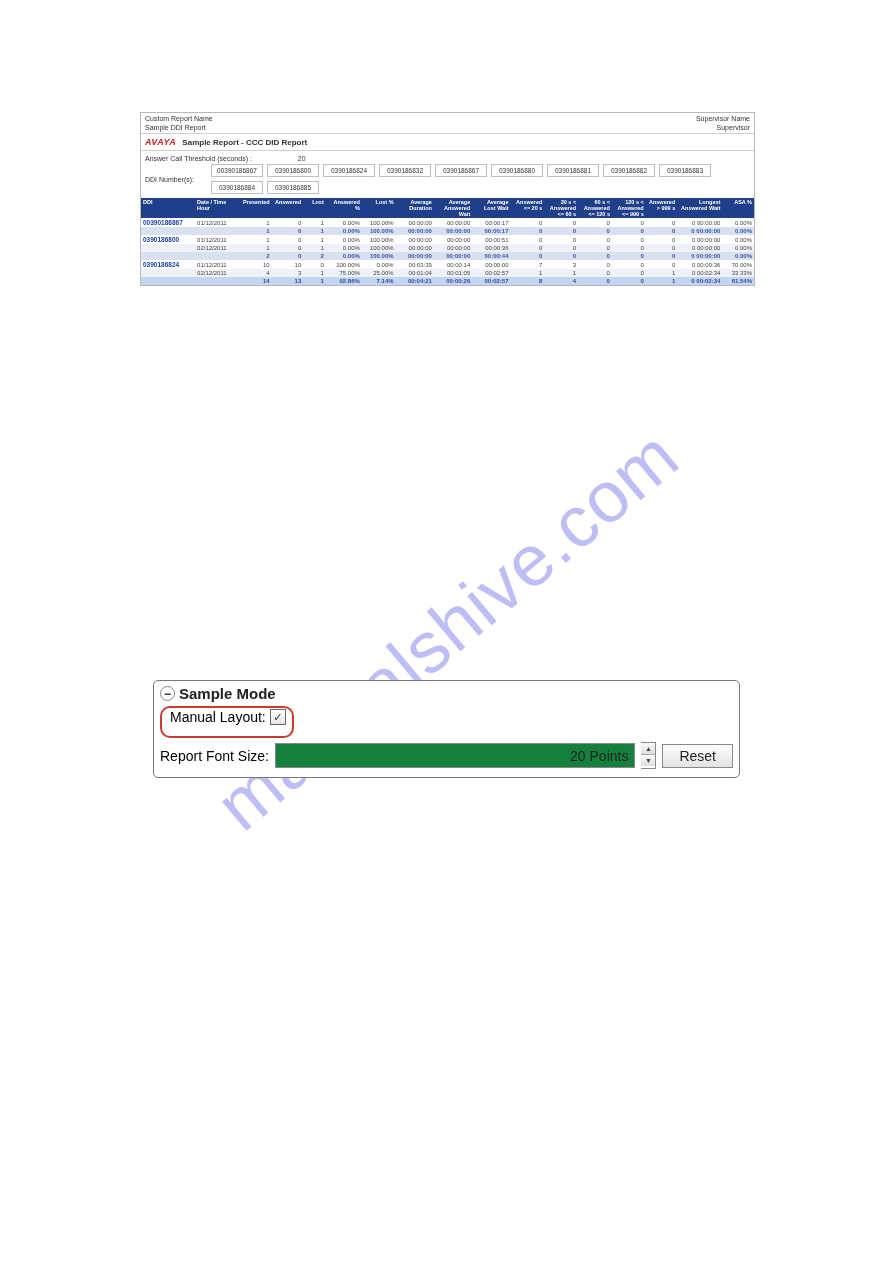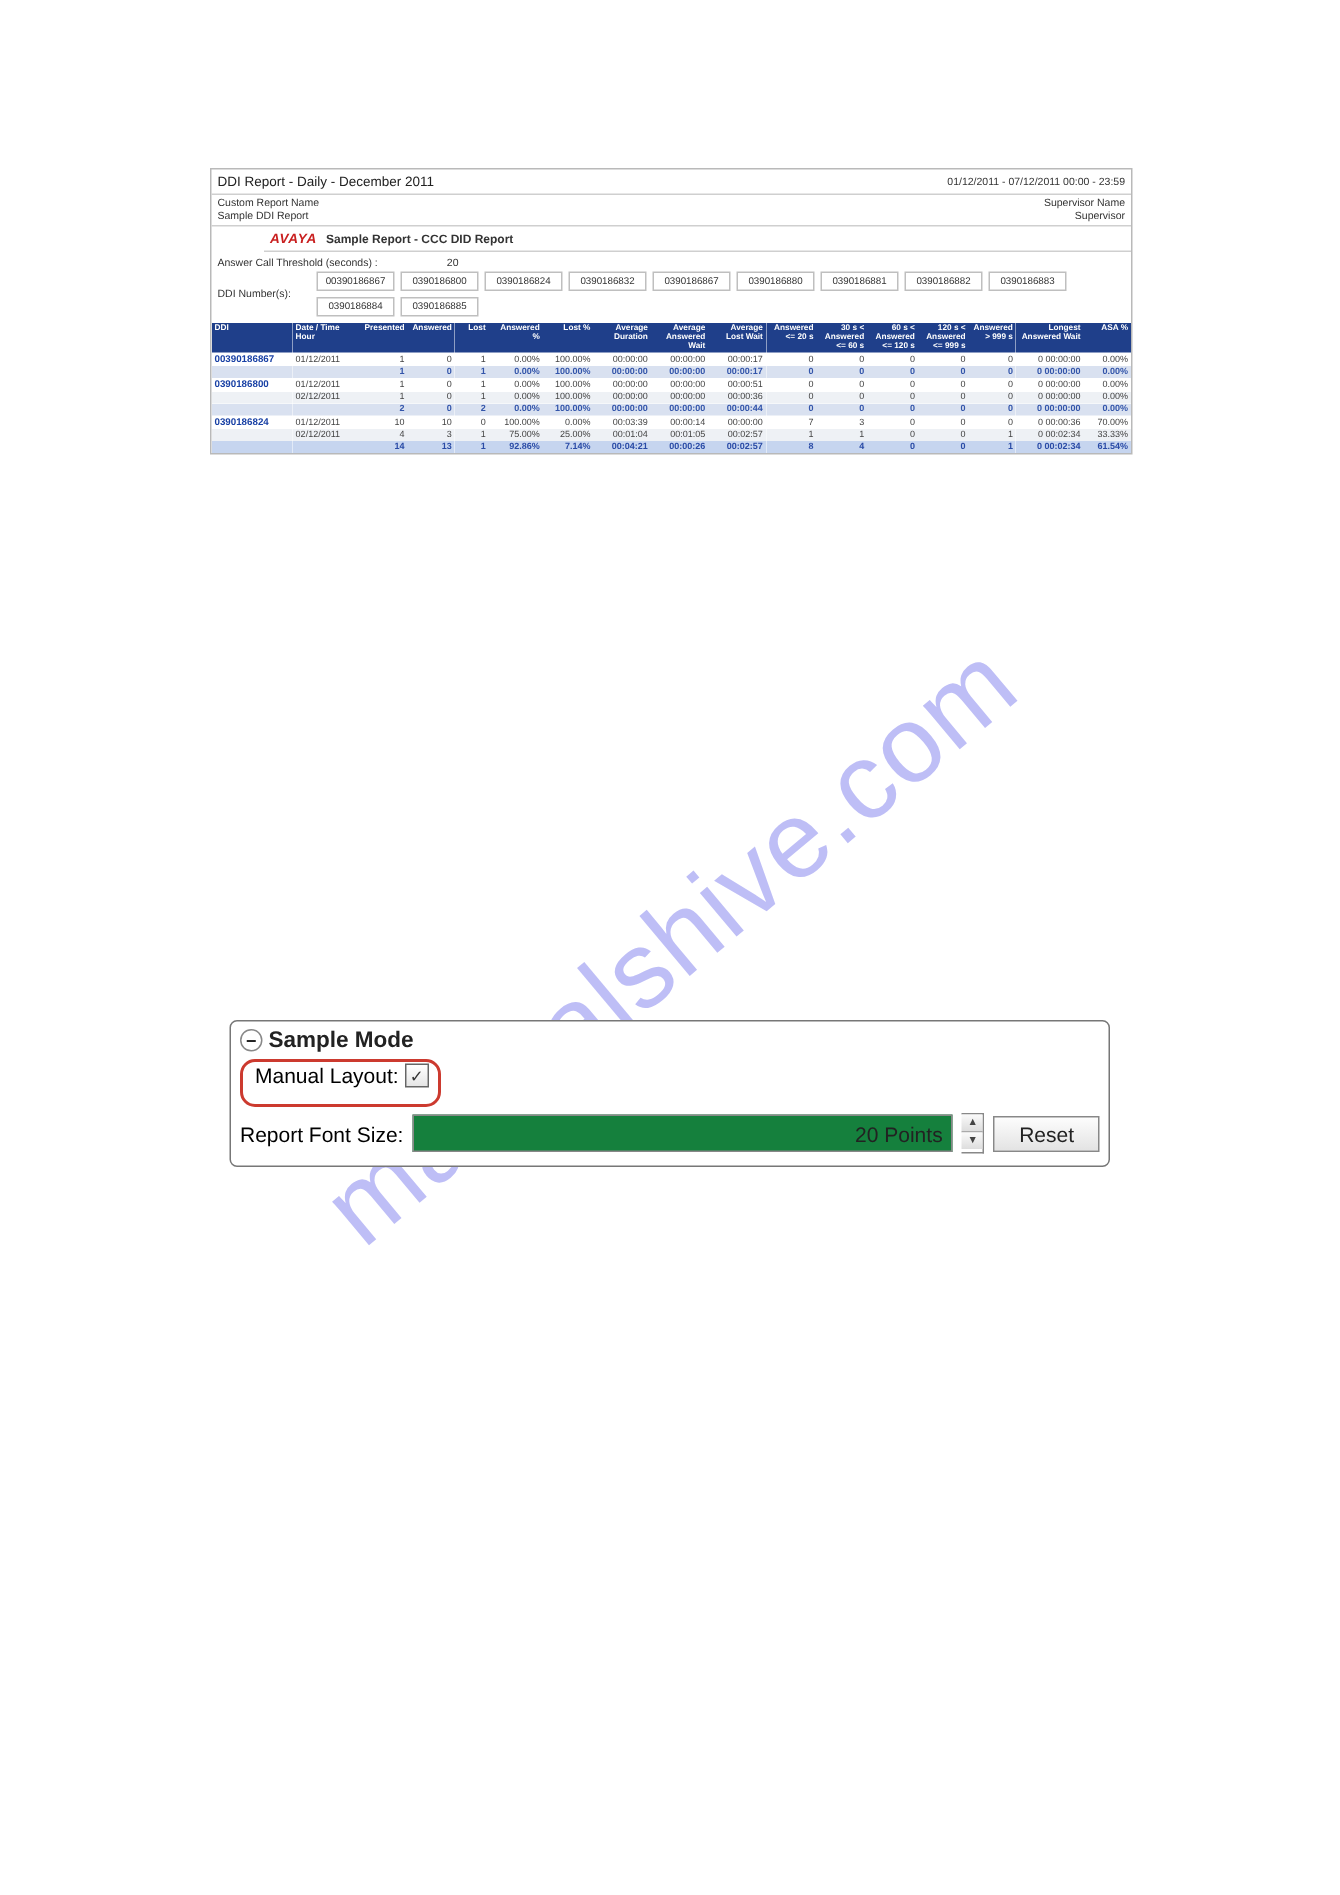--- a/index.html
+++ b/index.html
@@ -47,21 +47,20 @@
   .report-divider {
     border-bottom: 1px solid #cfcfcf;
     margin: 2px 0 0 0;
   }
   .brand-row {
     display: flex;
     align-items: flex-end;
     gap: 6px;
     padding: 3px 4px;
     border-bottom: 1px solid #cfcfcf;
-    margin-left: 35px;
   }
   .brand {
     color: #c92020;
     font-weight: bold;
     font-style: italic;
     font-size: 9px;
     letter-spacing: 0.5px;
   }
   .brand-title {
     font-weight: bold;
@@ -236,24 +235,20 @@
     color: #222;
     cursor: pointer;
   }
 </style>
 </head>
 <body>
 
 <div class="page">
 
   <div class="report">
-    <div class="report-title-row">
-      <div>DDI Report - Daily - December 2011</div>
-      <div class="right">01/12/2011 - 07/12/2011   00:00  -  23:59</div>
-    </div>
     <div class="report-sub">
       <div>Custom Report Name</div>
       <div>Supervisor Name</div>
     </div>
     <div class="report-sub">
       <div>Sample DDI Report</div>
       <div>Supervisor</div>
     </div>
     <div class="report-divider"></div>
     <div class="brand-row">

